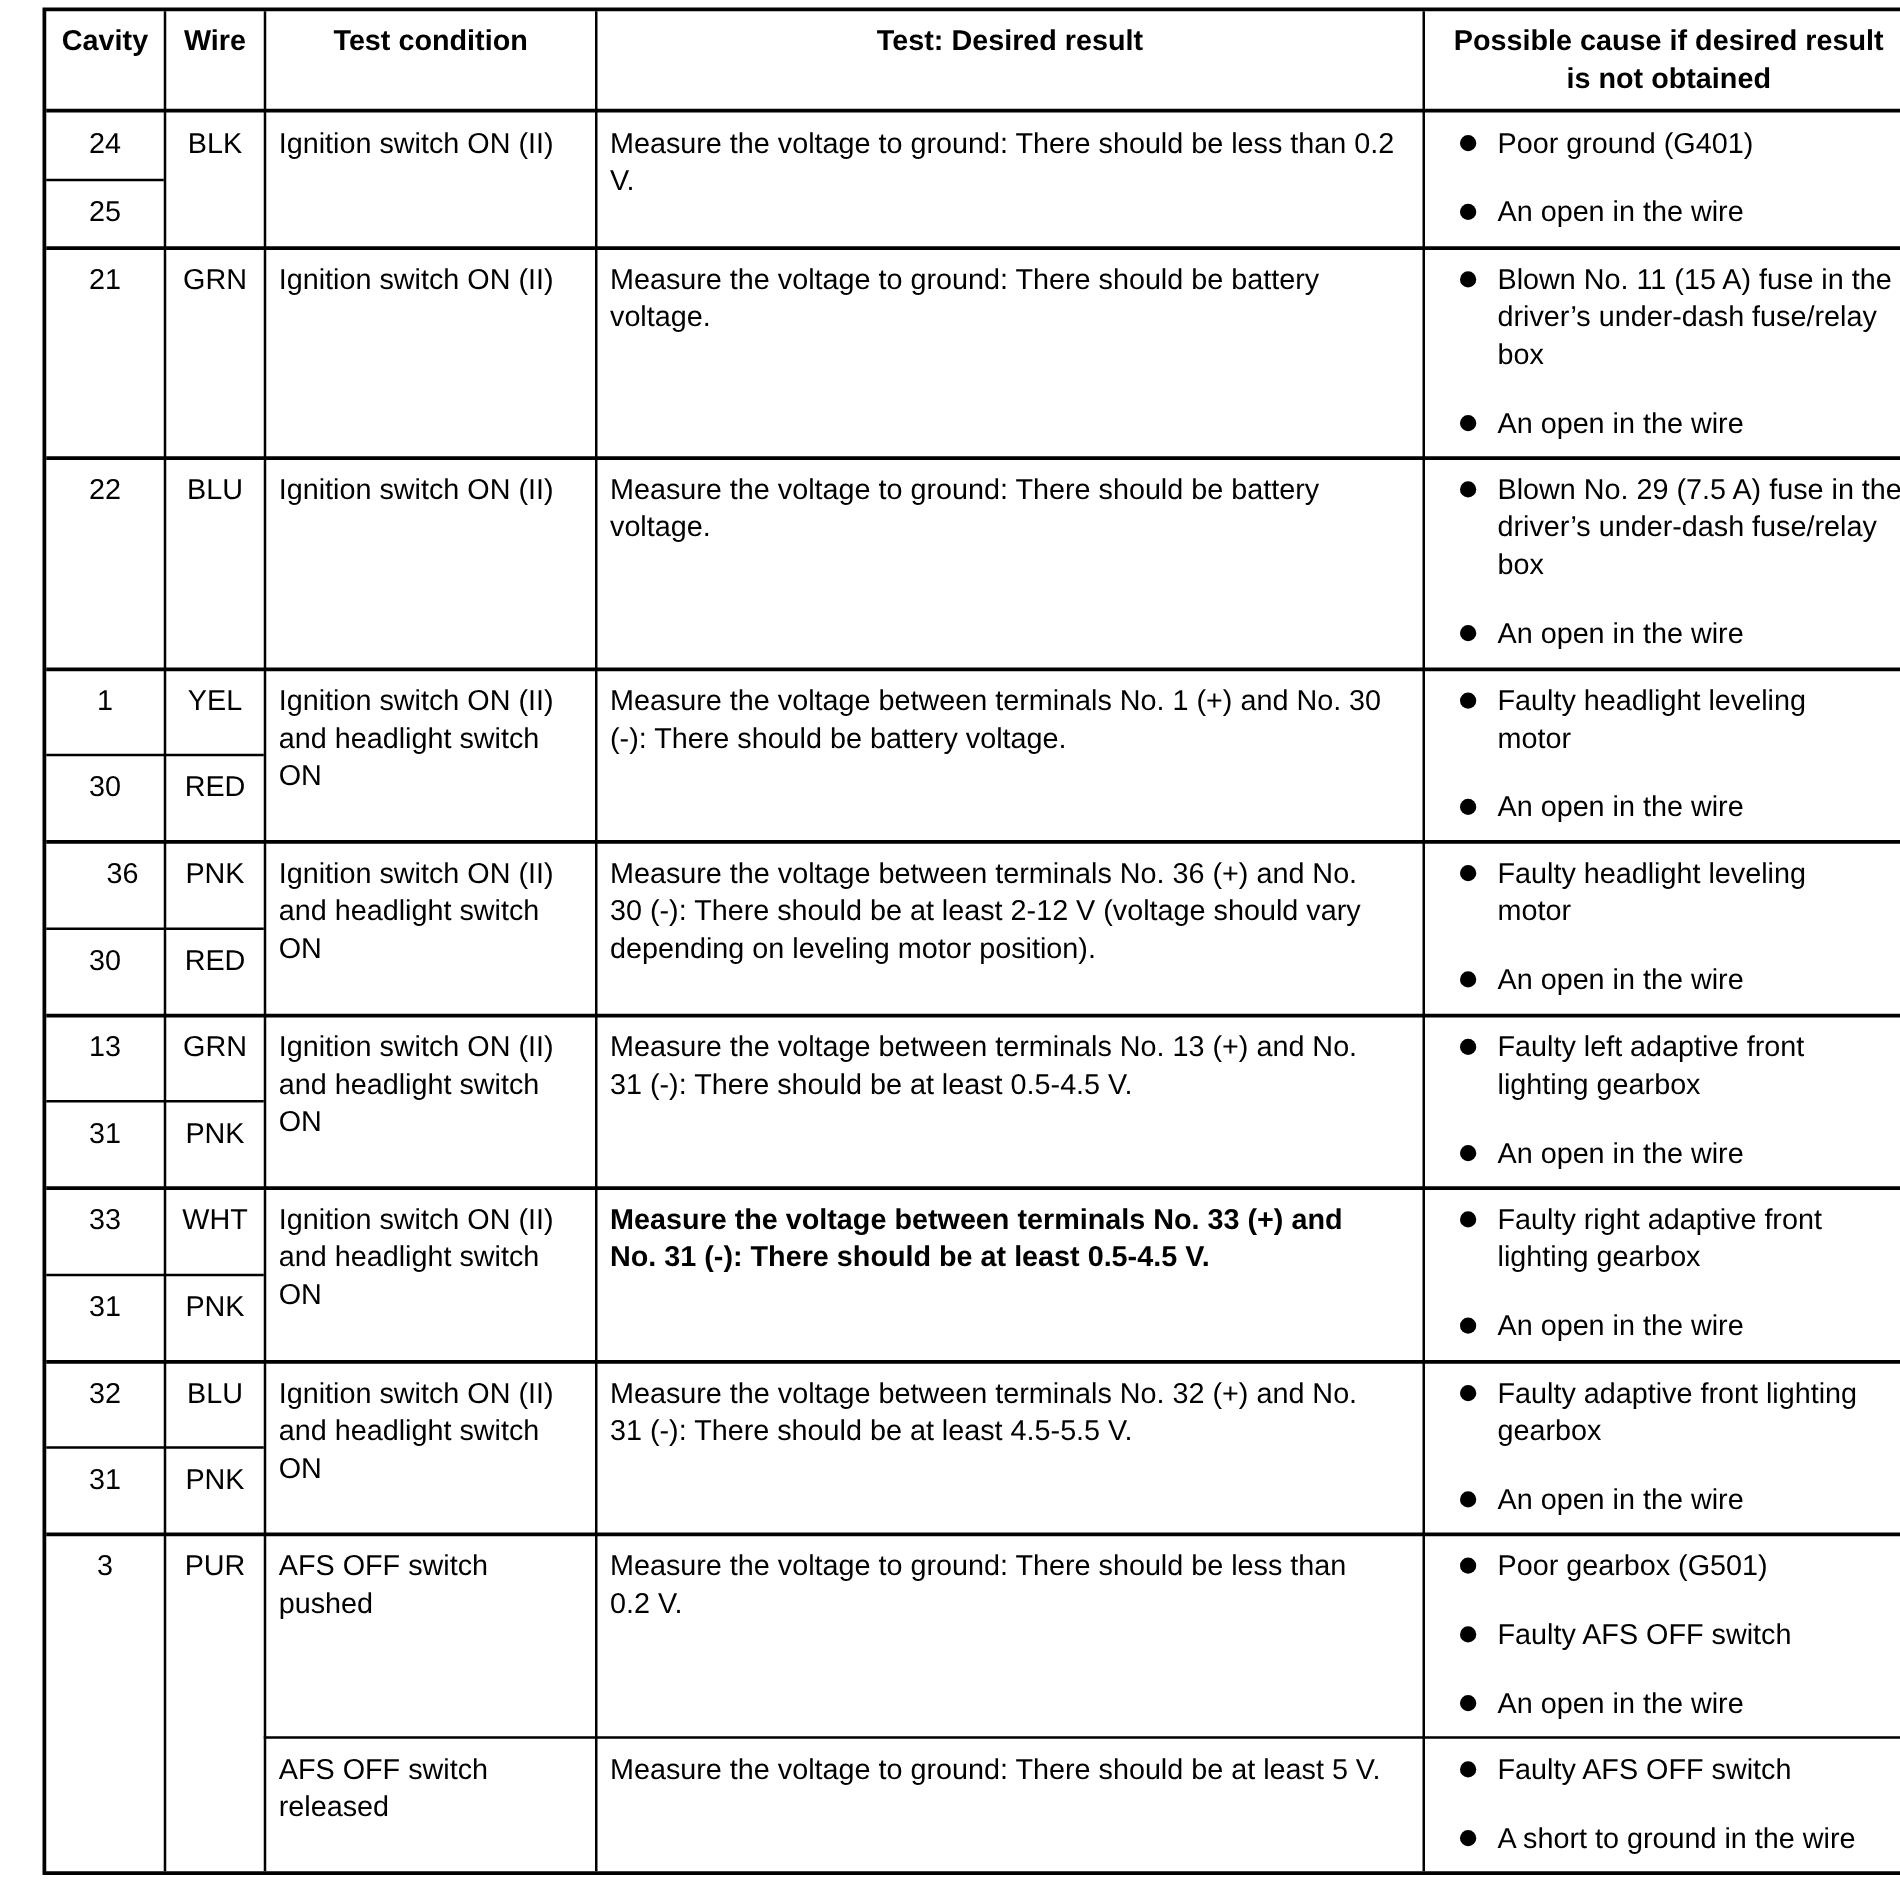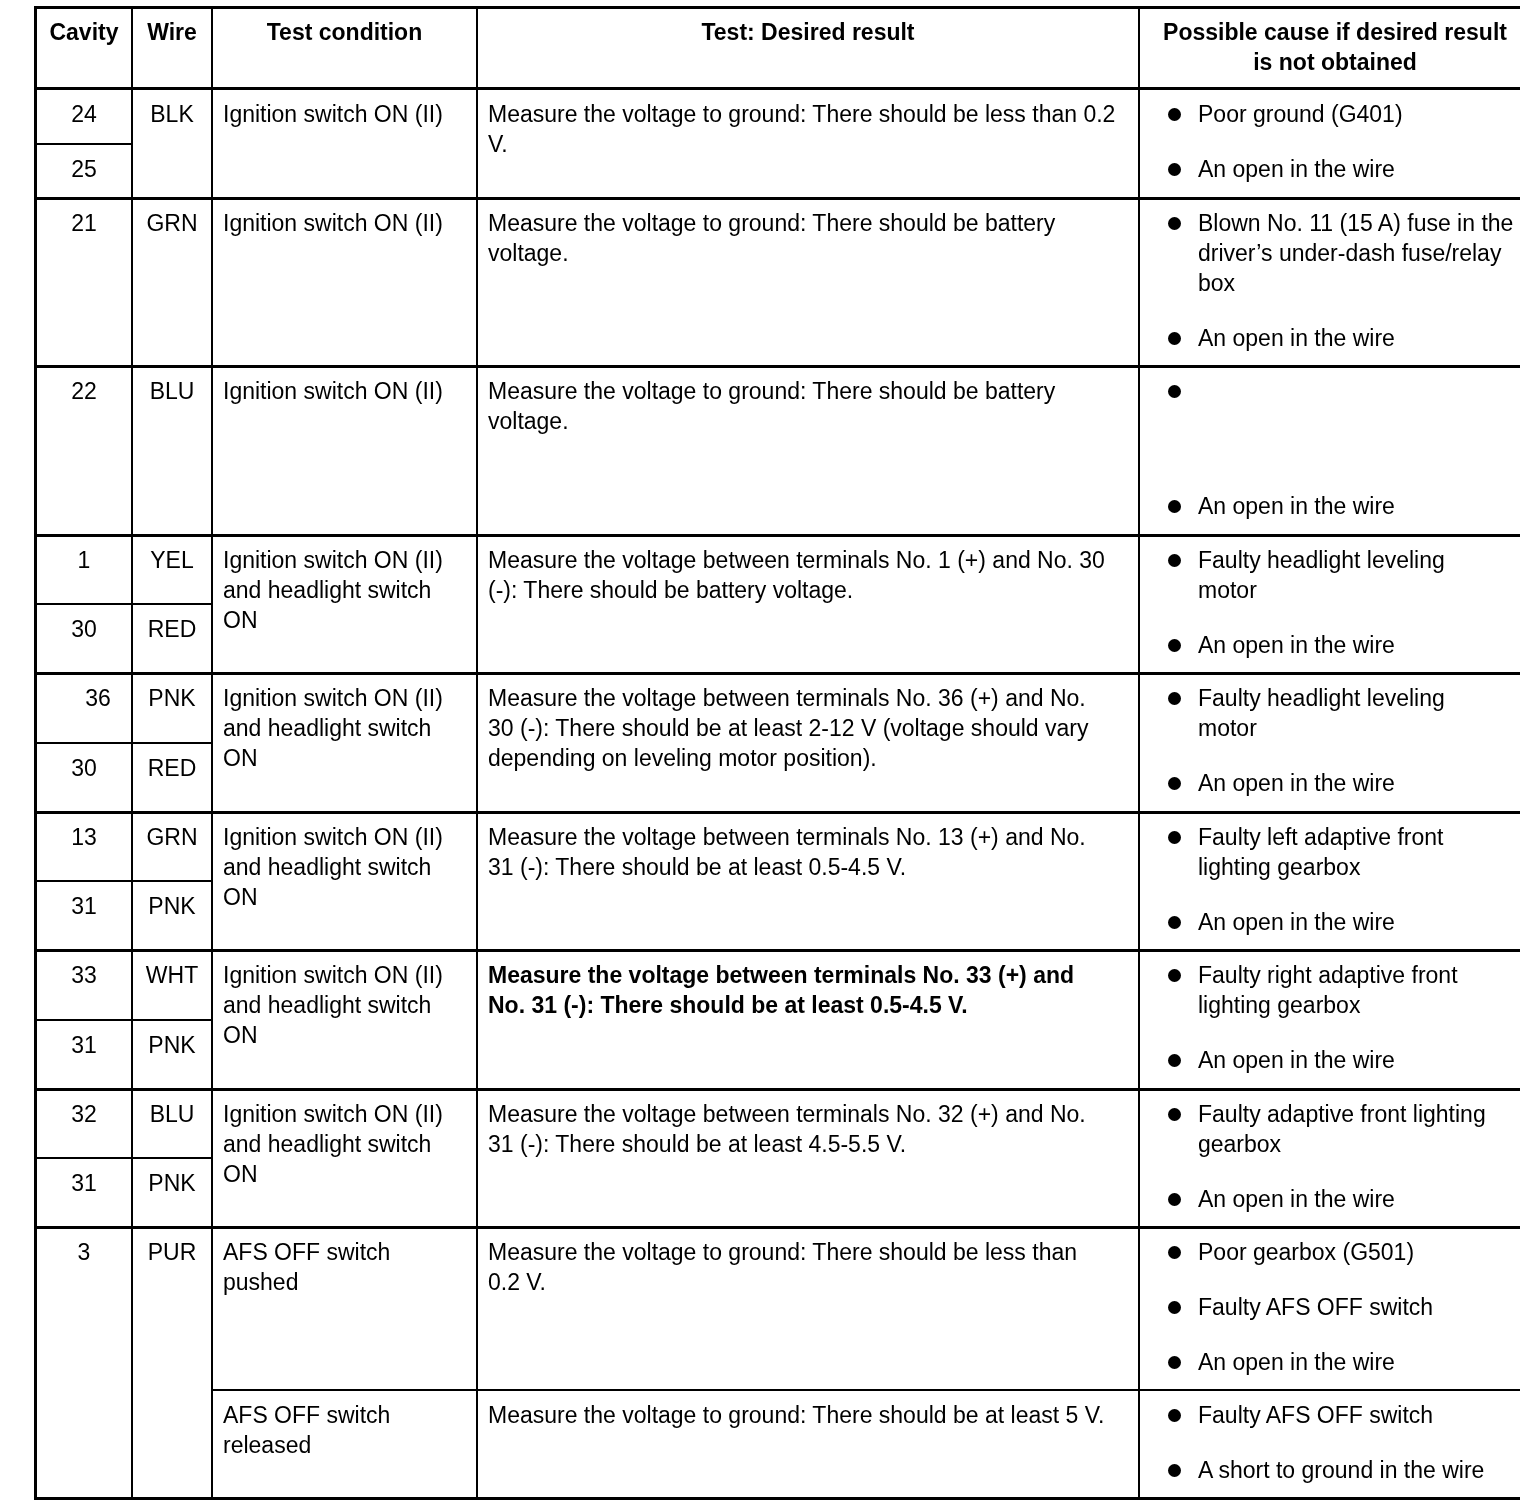--- a/index.html
+++ b/index.html
@@ -68,21 +68,21 @@
   <div class="causes" style="left:1128px;top:199px;">
     <div class="cause" style="top:0"><span class="bullet"></span><span>Blown No. 11 (15 A) fuse in the driver’s under-dash fuse/relay box</span></div>
     <div class="cause" style="top:115px"><span class="bullet"></span><span>An open in the wire</span></div>
   </div>
 
   <div class="cell center" style="left:0;top:367px;width:94px;">22</div>
   <div class="cell center" style="left:96px;top:367px;width:78px;">BLU</div>
   <div class="cell" style="left:186px;top:367px;width:250px;">Ignition switch ON (II)</div>
   <div class="cell" style="left:451px;top:367px;width:630px;">Measure the voltage to ground: There should be battery voltage.</div>
   <div class="causes" style="left:1128px;top:367px;">
-    <div class="cause" style="top:0"><span class="bullet"></span></div>
+    <div class="cause" style="top:0"><span class="bullet"></span><span>Blown No. 29 (7.5 A) fuse in the driver’s under-dash fuse/relay box</span></div>
     <div class="cause" style="top:115px"><span class="bullet"></span><span>An open in the wire</span></div>
   </div>
 
   <div class="cell center" style="left:0;top:536px;width:94px;">1</div>
   <div class="cell center" style="left:96px;top:536px;width:78px;">YEL</div>
   <div class="cell center" style="left:0;top:605px;width:94px;">30</div>
   <div class="cell center" style="left:96px;top:605px;width:78px;">RED</div>
   <div class="cell" style="left:186px;top:536px;width:245px;">Ignition switch ON (II) and headlight switch ON</div>
   <div class="cell" style="left:451px;top:536px;width:645px;">Measure the voltage between terminals No. 1 (+) and No. 30 (-): There should be battery voltage.</div>
   <div class="causes" style="left:1128px;top:536px;">

